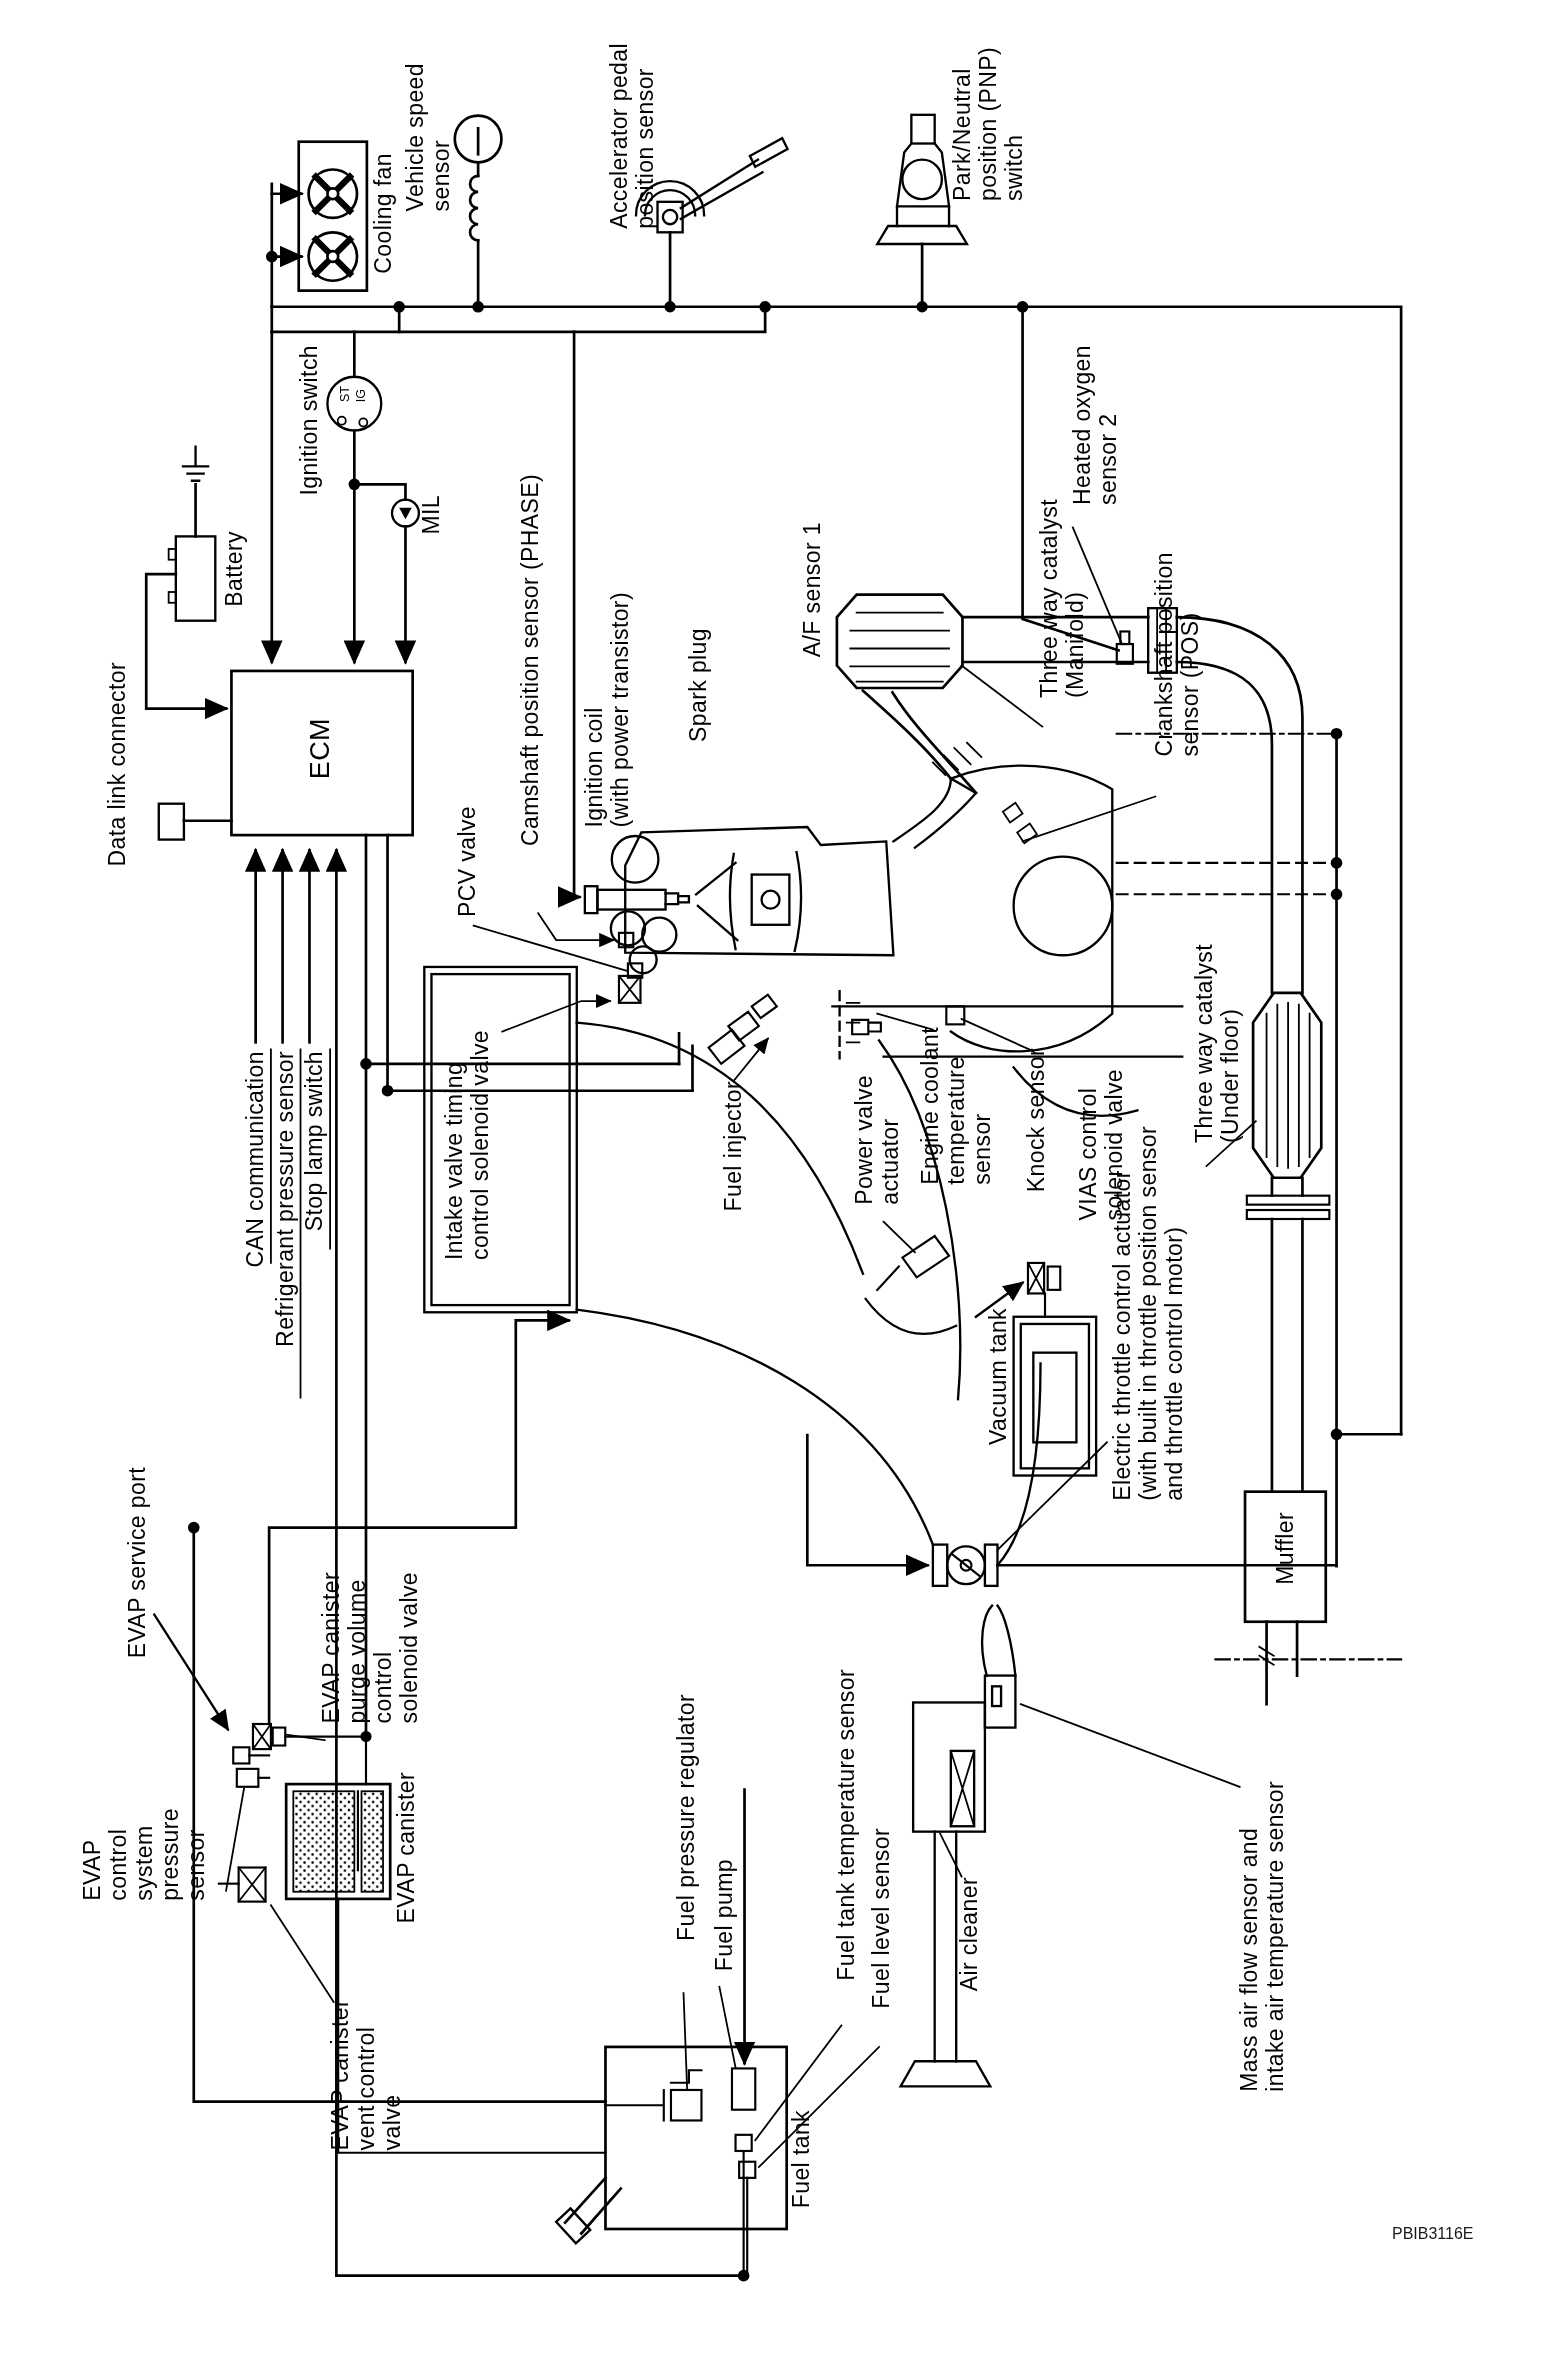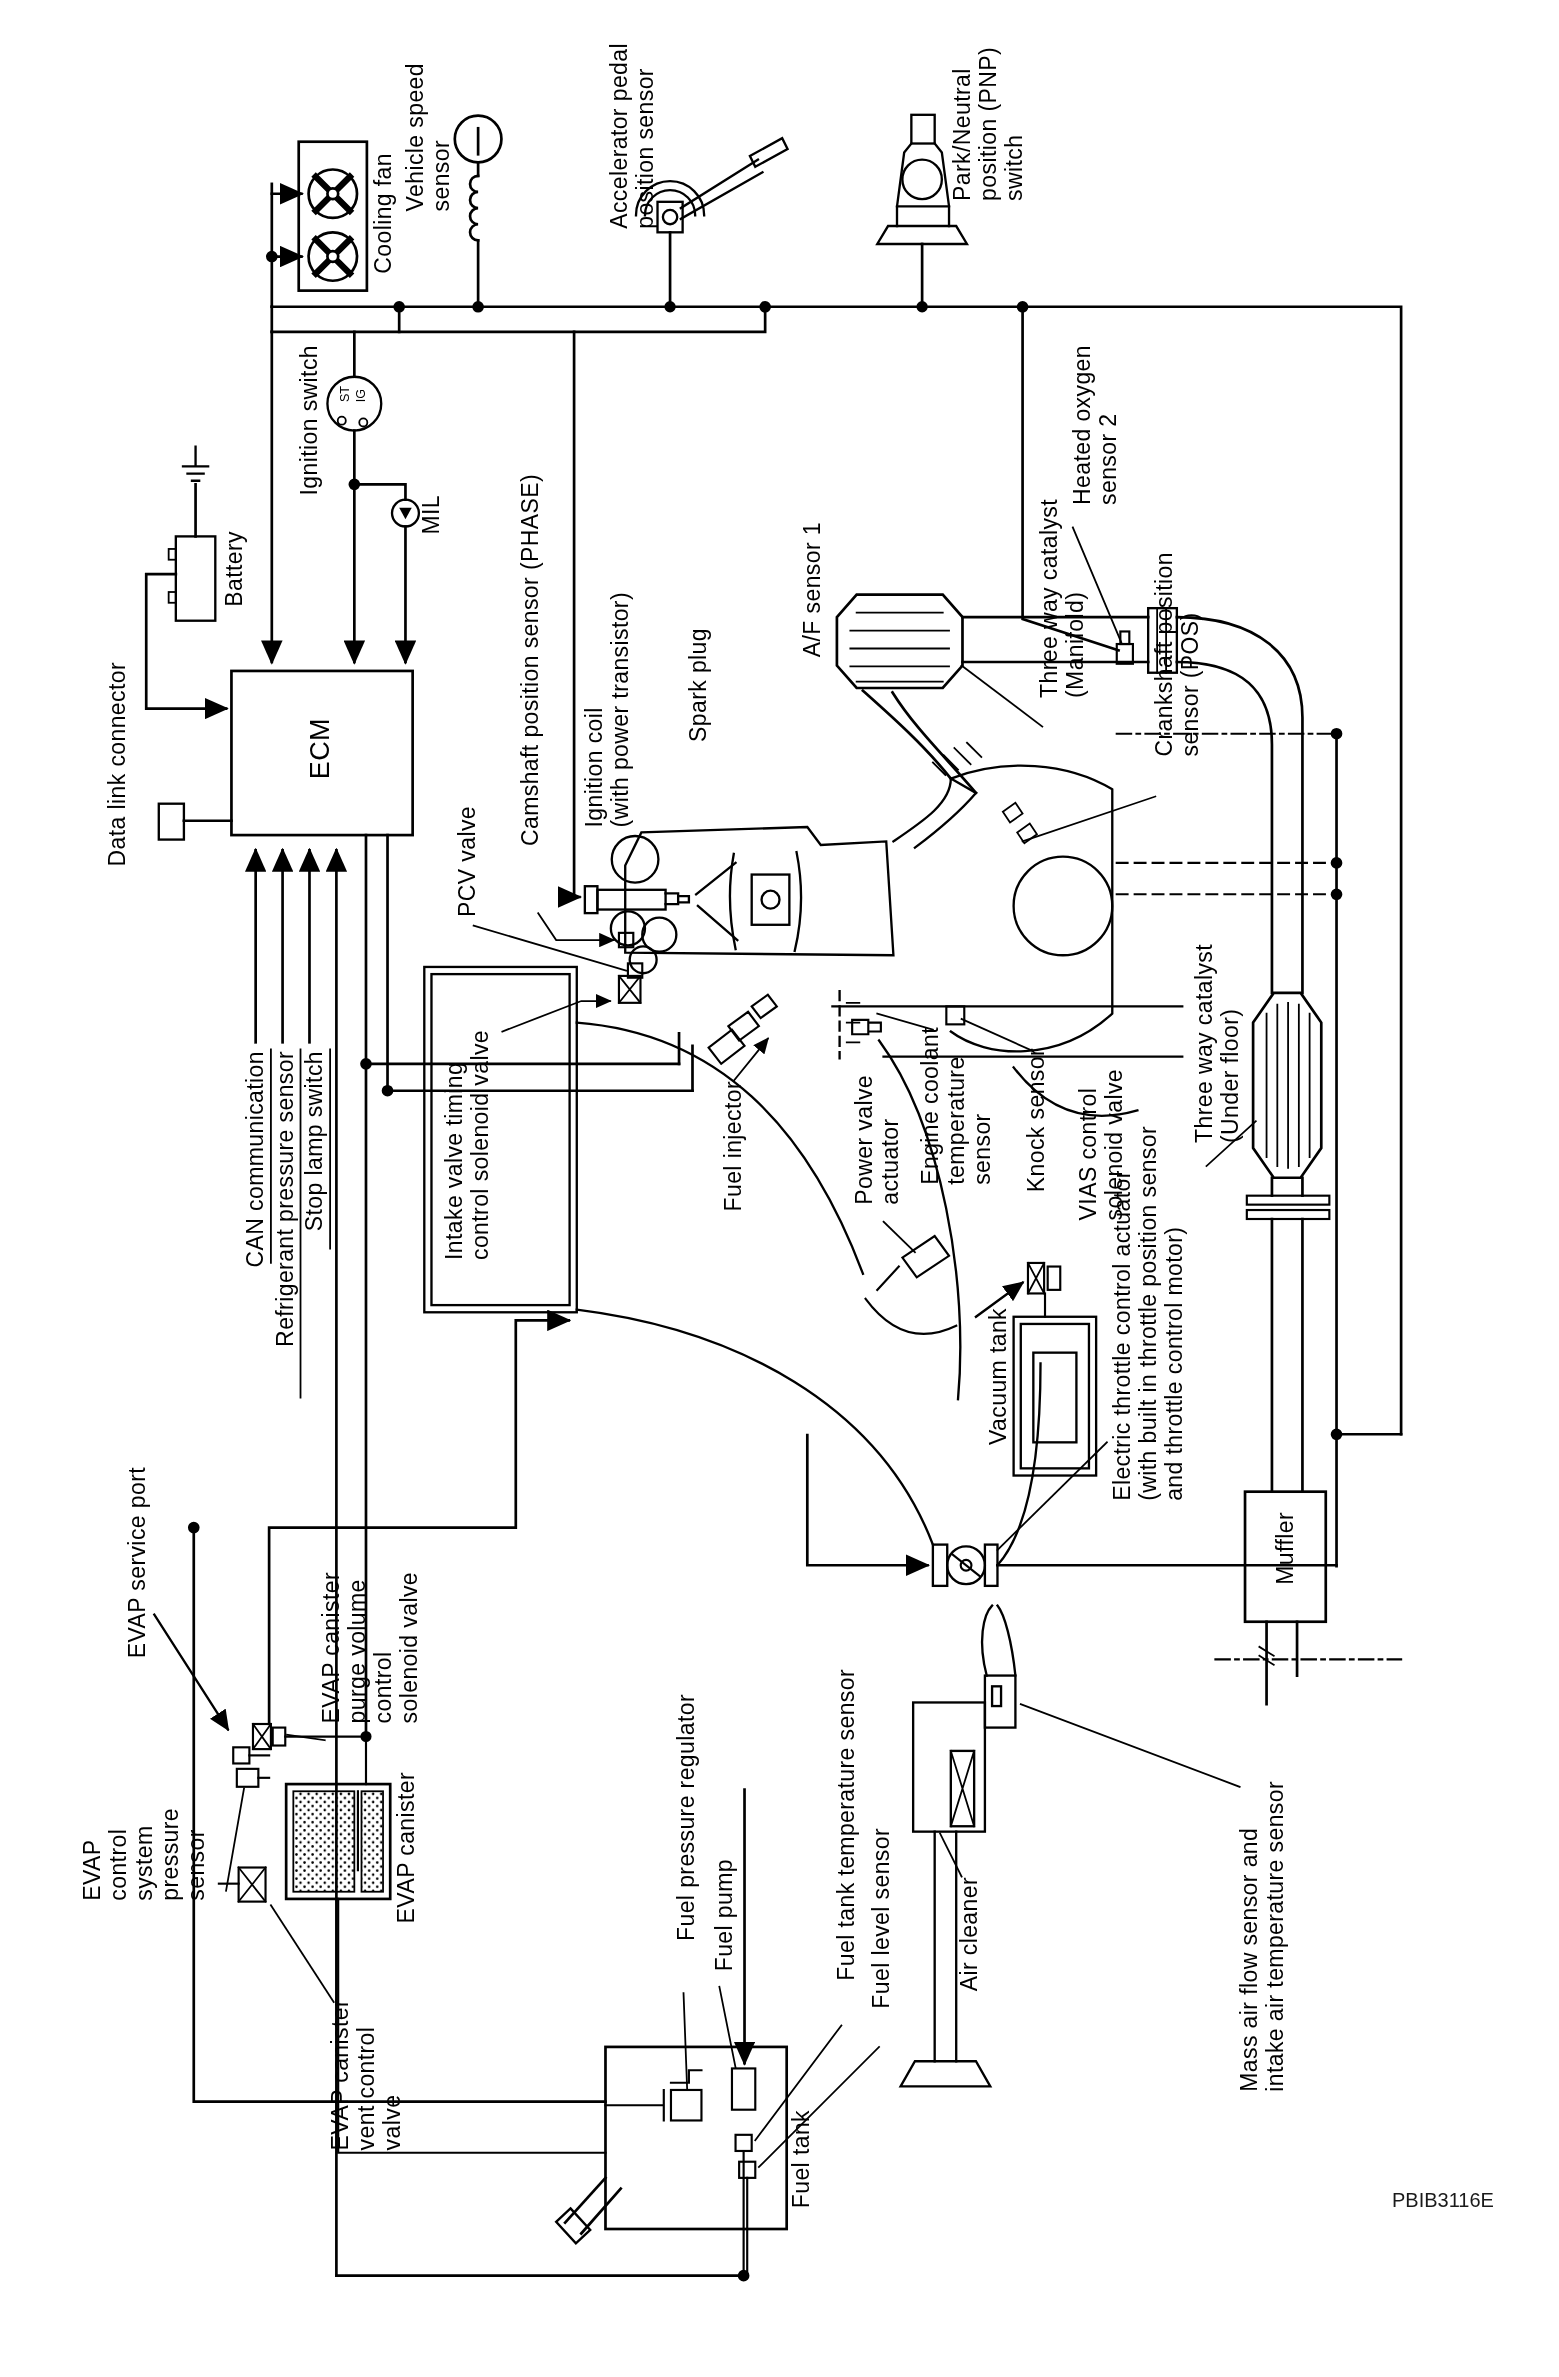--- a/index.html
+++ b/index.html
@@ -3,21 +3,21 @@
 <meta charset="utf-8">
 <style>
   html,body{margin:0;padding:0;background:#888;}
   #page{position:relative;width:1559px;height:2377px;background:#ffffff;overflow:hidden;
         font-family:"Liberation Sans", sans-serif;color:#000;}
   #art{position:absolute;left:0;top:0;}
   .vlabel{position:absolute;font-size:23px;line-height:26px;letter-spacing:0.4px;
           white-space:pre;writing-mode:vertical-rl;transform:rotate(180deg);color:#000;}
   .big{font-size:27px;}
   .tiny{font-size:12.6px;line-height:13.5px;letter-spacing:0;}
-  .hlabel{position:absolute;font-size:20px;color:#1a1a1a;}
+  .hlabel{position:absolute;font-size:16px;color:#1a1a1a;margin-top:36px;}
 </style>
 </head>
 <body>
 
 <div id="page">
 
 <svg id="art" width="1559" height="2377" viewBox="0 0 1738 2650" fill="none" stroke="#000" stroke-width="3" stroke-linecap="square">
   <defs>
     <marker id="ar" markerWidth="9" markerHeight="8" refX="8" refY="4" orient="auto">
       <path d="M0,0 L9,4 L0,8 z" fill="#000" stroke="none"></path>

